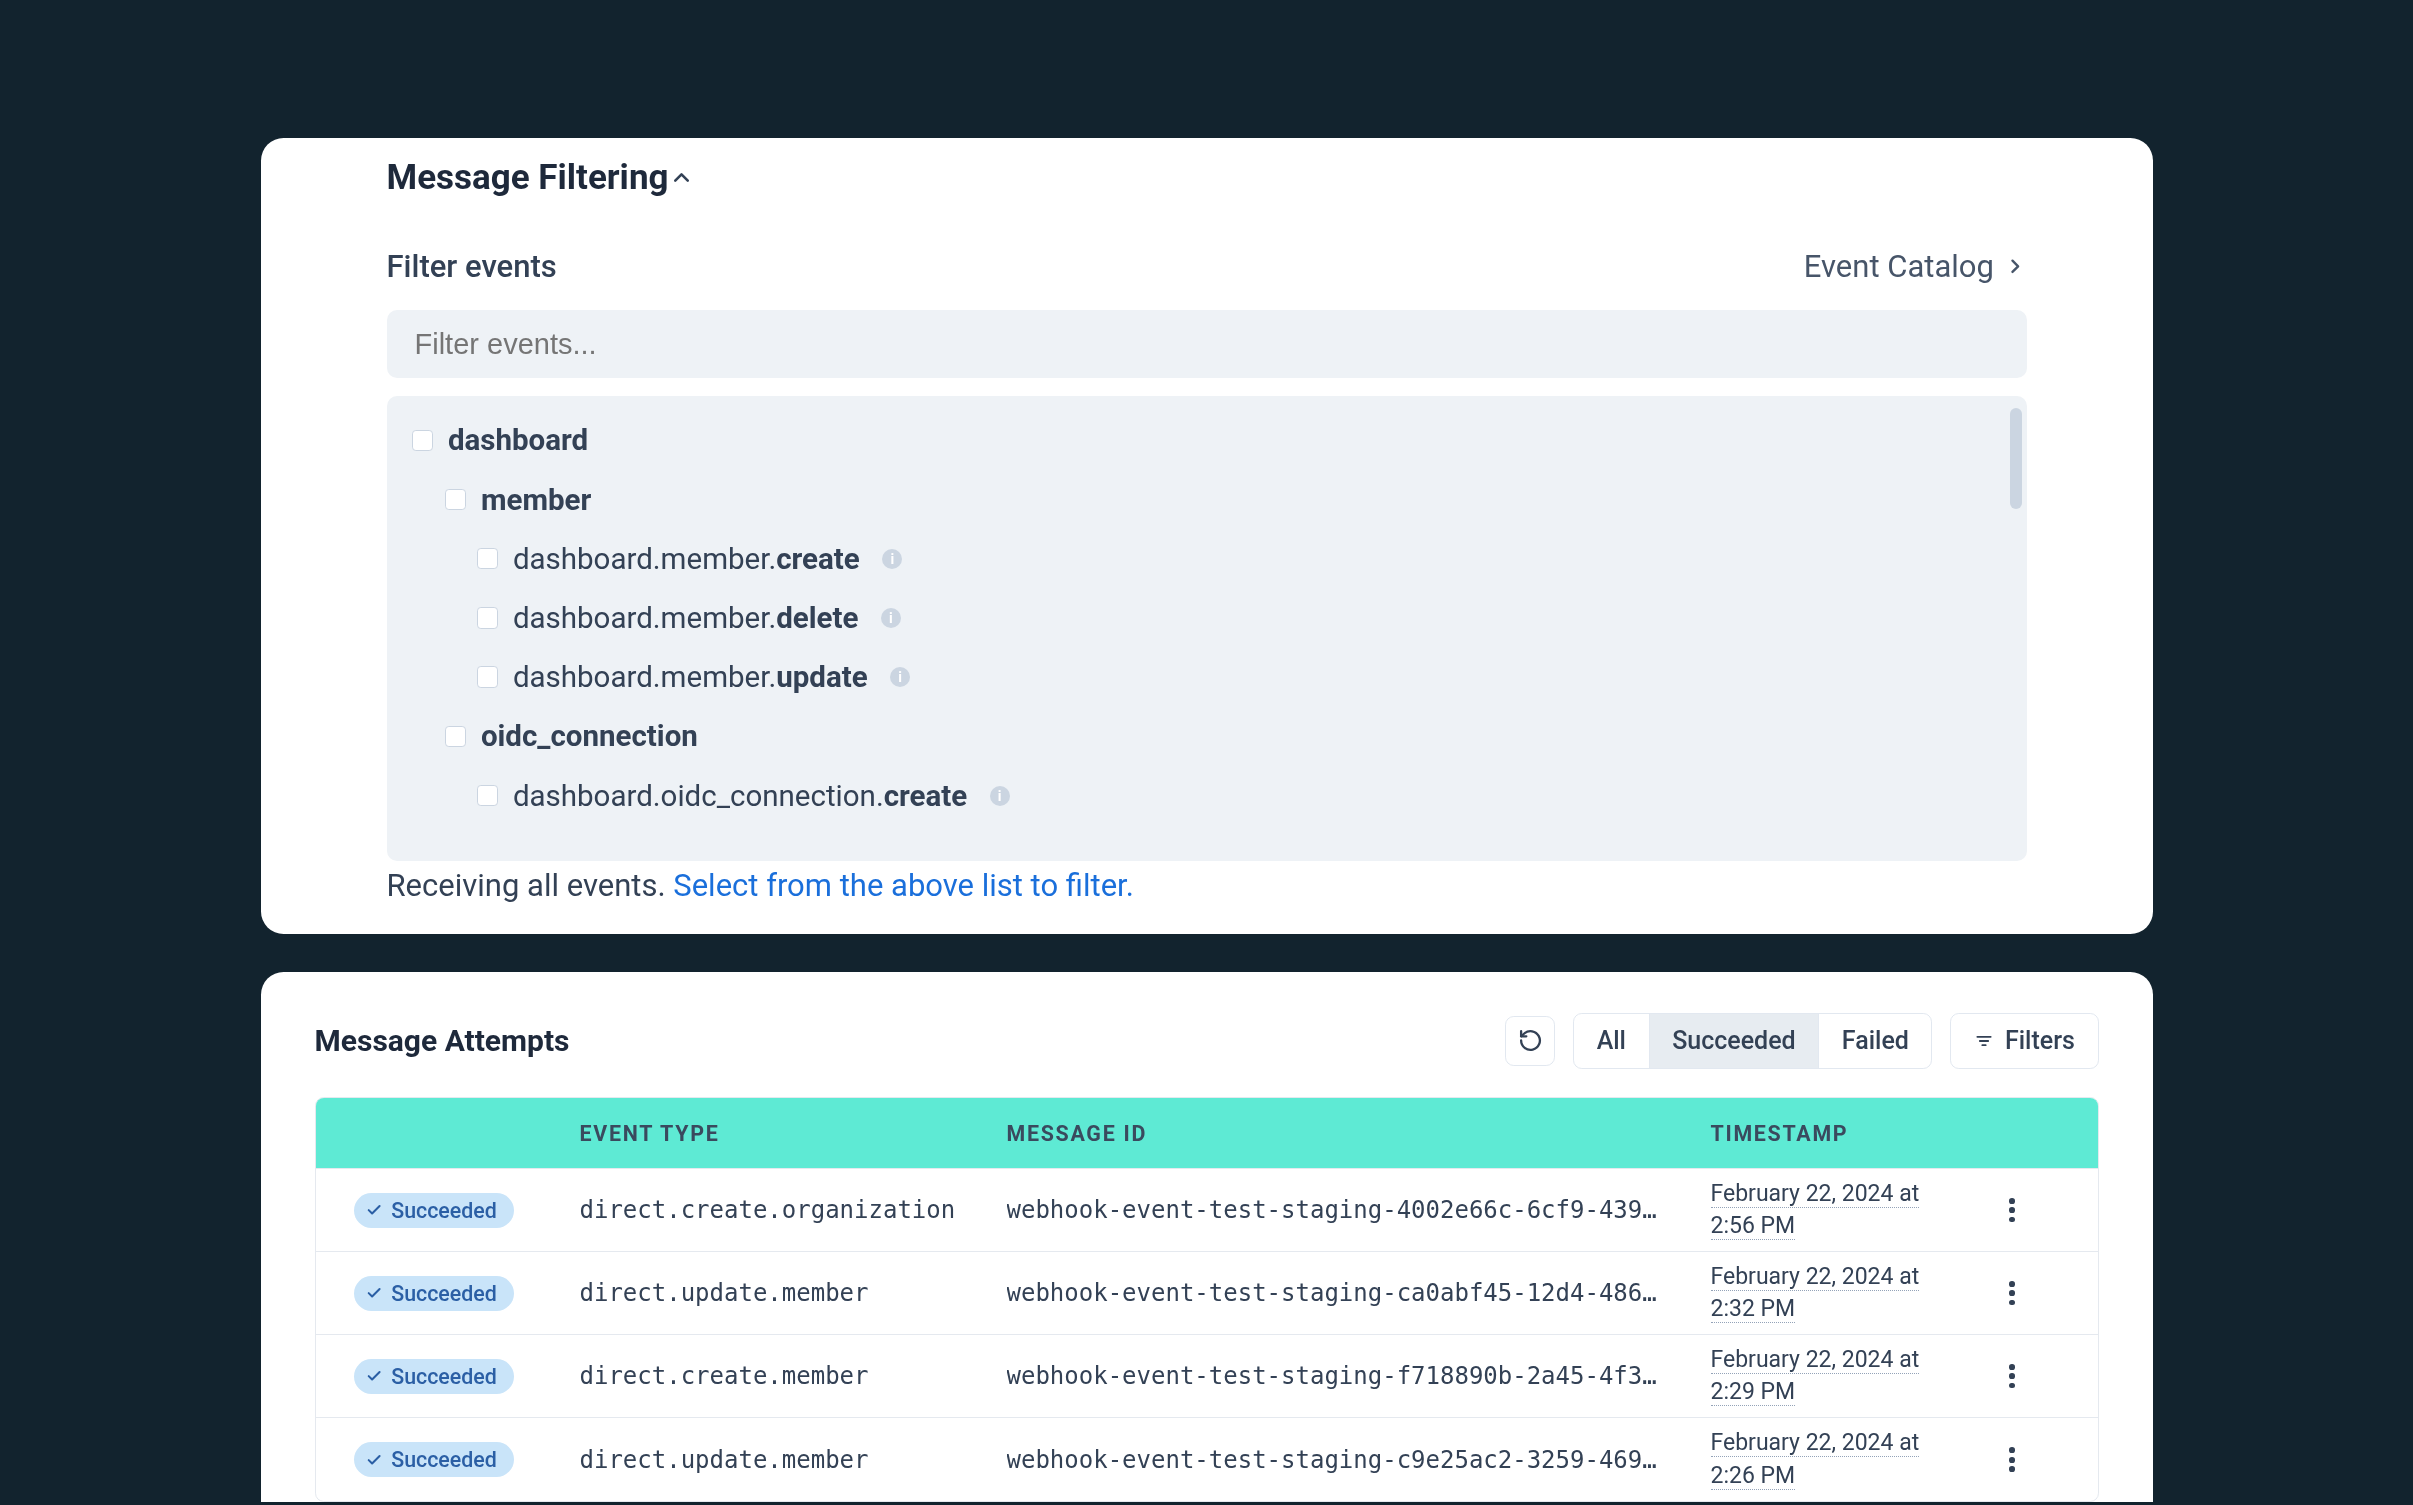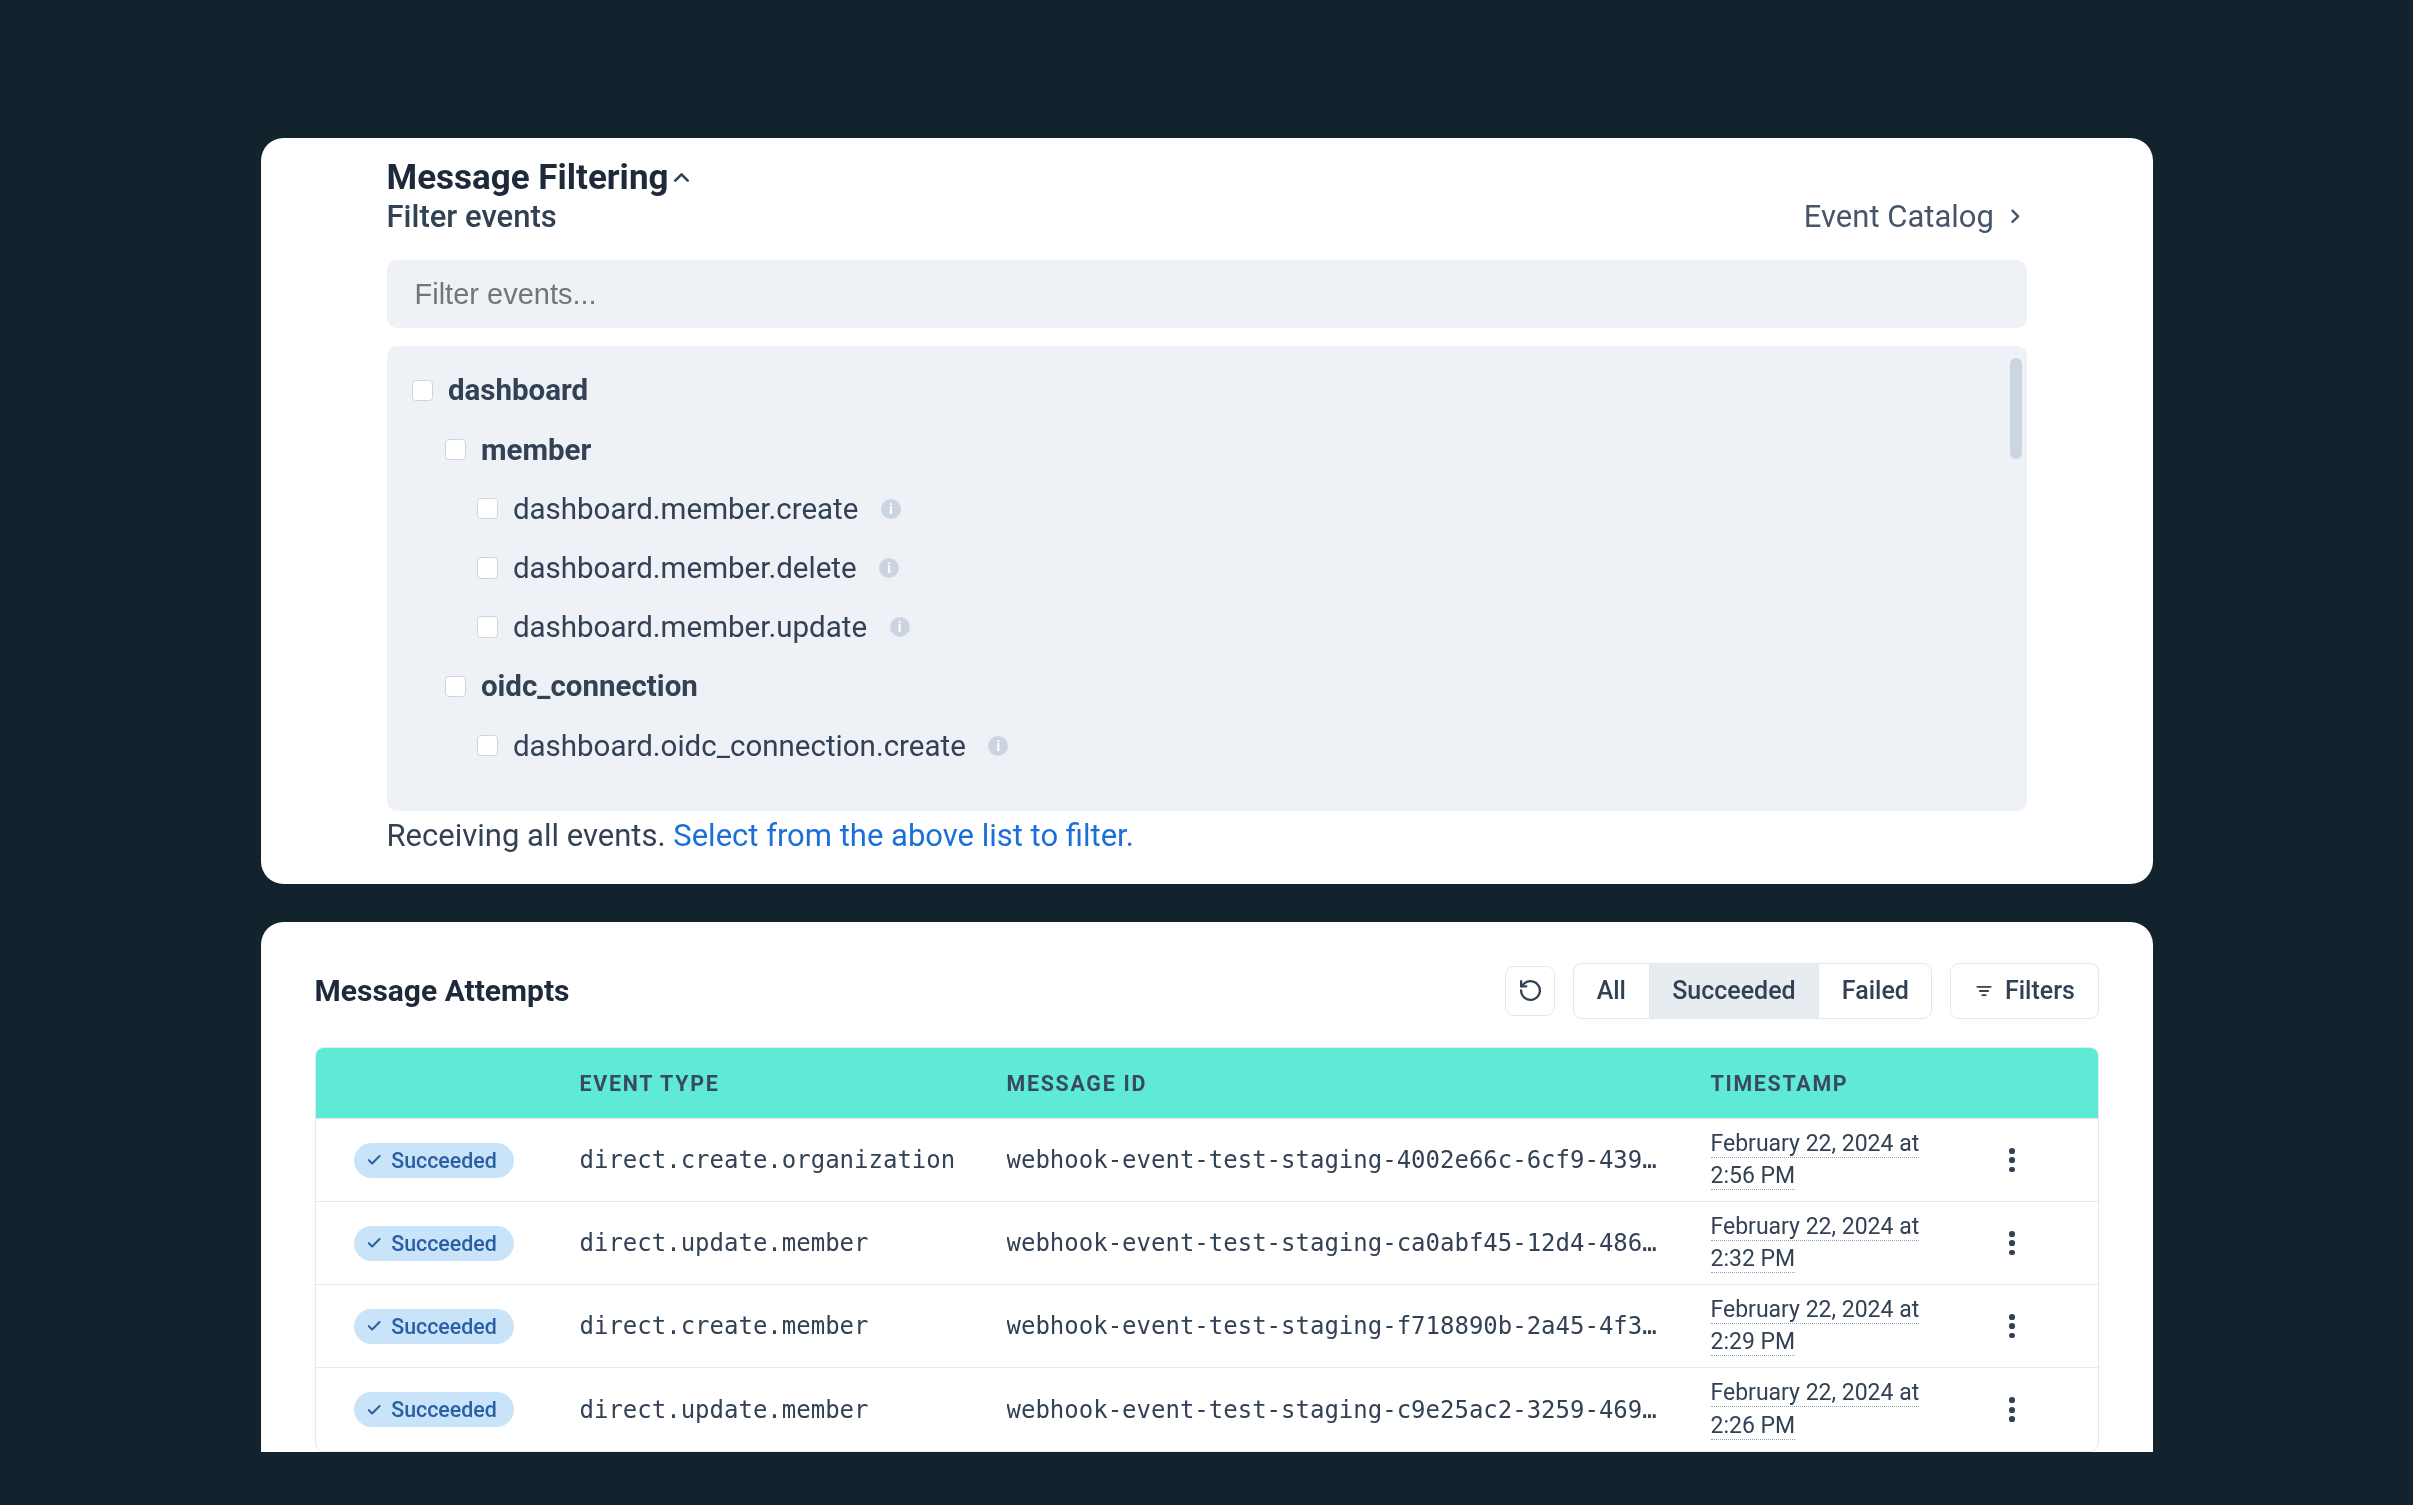--- a/index.html
+++ b/index.html
@@ -30,20 +30,21 @@
     color: #1e293b;
     display: flex;
     align-items: center;
     justify-content: flex-start;
   }
   .chevron-up { width: 25px; height: 25px; color: #334155; cursor: pointer; }
   .subheader-row {
     display: flex;
     justify-content: space-between;
     align-items: center;
+    margin-top: 50px;
   }
   .subheader-label { font-size: 31px; font-weight: 500; color: #334155; }
   .catalog-link {
     font-size: 31px;
     color: #475569;
     display: flex;
     align-items: center;
     gap: 10px;
     cursor: pointer;
   }
@@ -89,21 +90,21 @@
     height: 21.4px;
     border: 1.9px solid #cbd5e1;
     border-radius: 3.8px;
     background: #fff;
     flex-shrink: 0;
   }
   .tree-label {
     font-size: 29.5px;
     color: #334155;
   }
-  .tree-label .bold { font-weight: 400; }
+  .tree-label .bold { font-weight: 700; }
   .tree-label.group { font-weight: 700; }
   .indent-1 { padding-left: 33px; }
   .indent-2 { padding-left: 65px; }
   .info-dot {
     width: 20px;
     height: 20px;
     border-radius: 50%;
     background: #cbd5e1;
     color: #fff;
     font-size: 14px;

